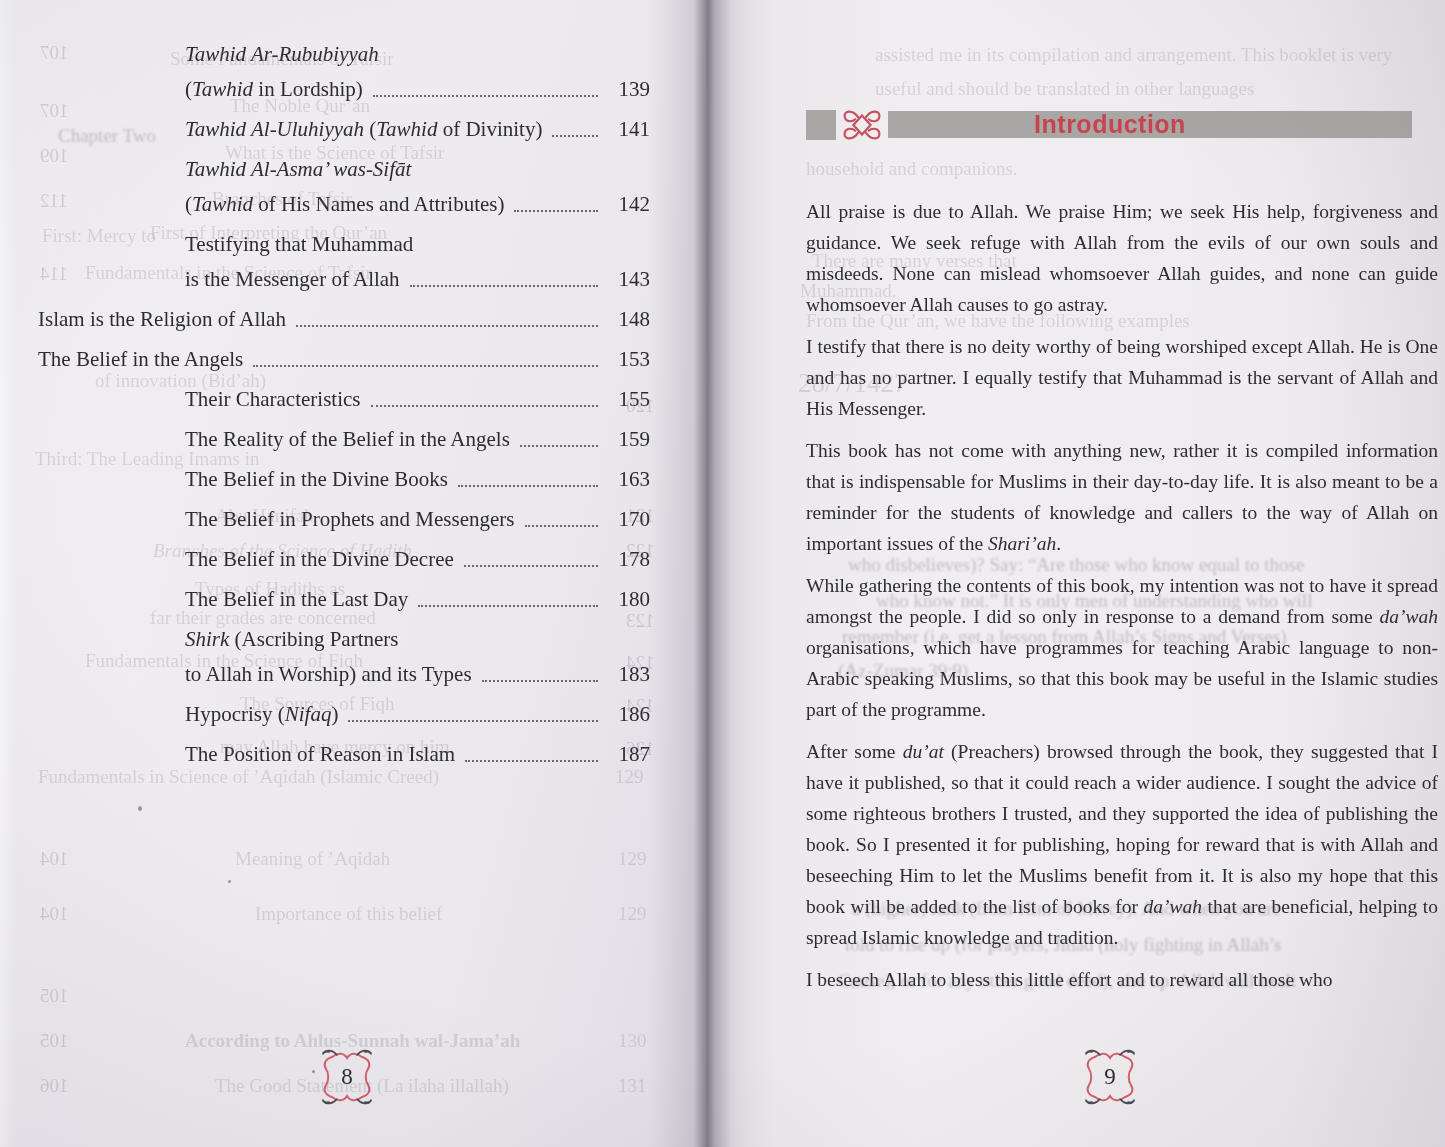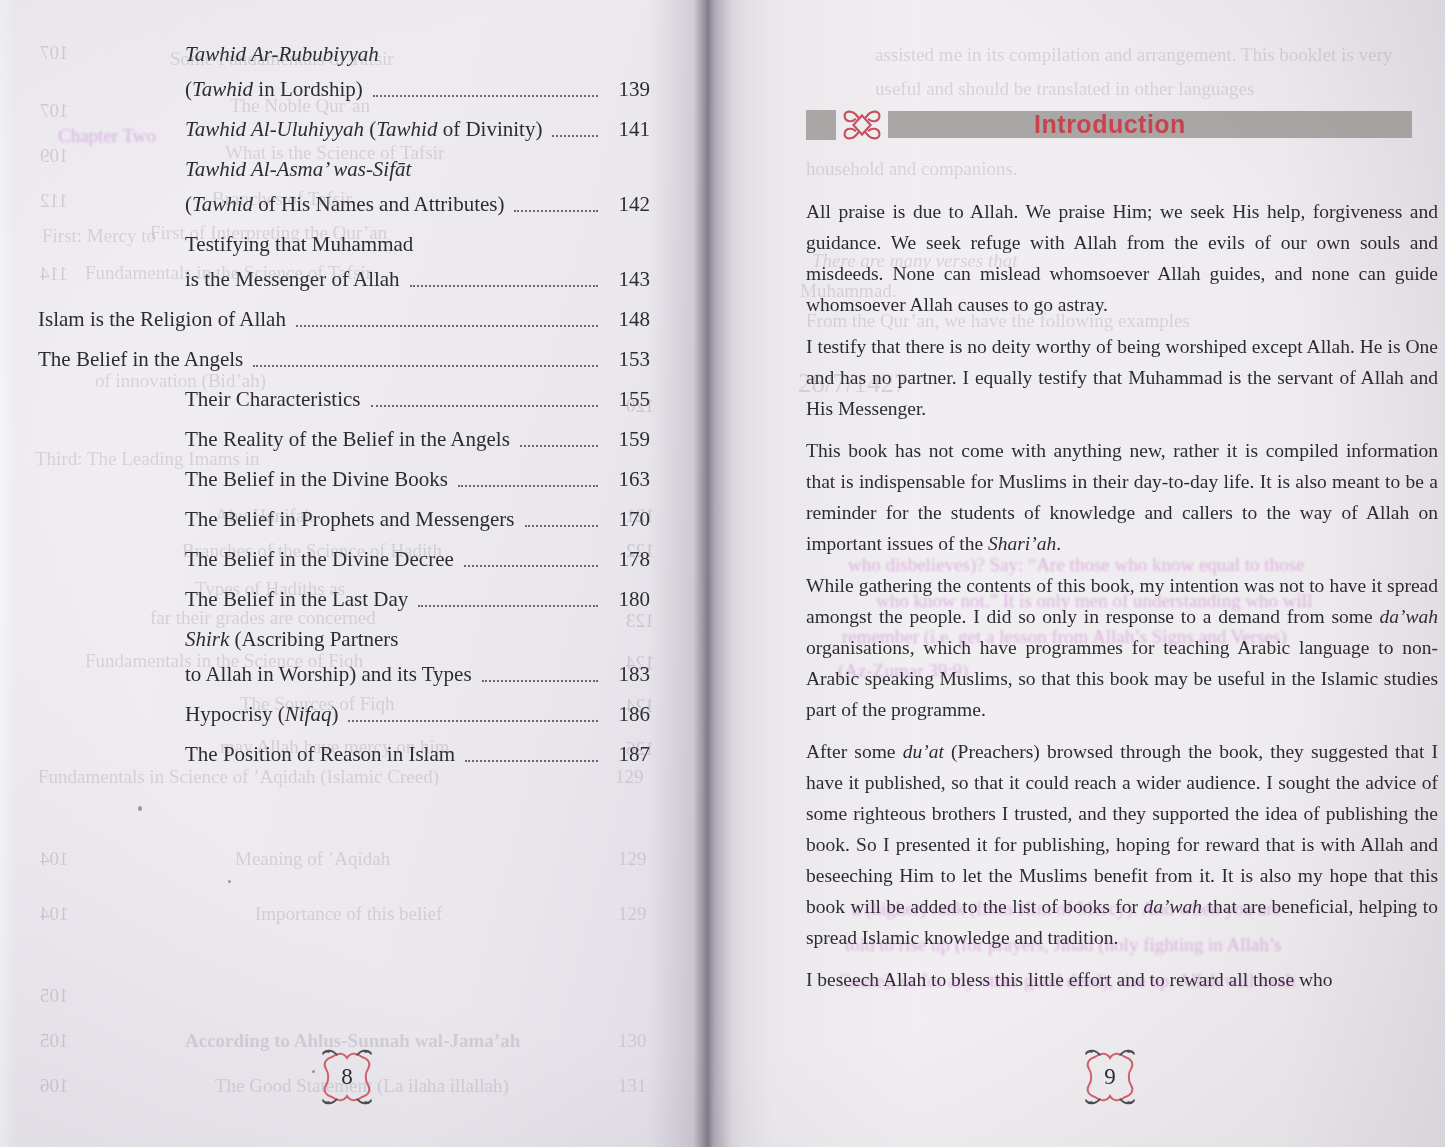--- a/index.html
+++ b/index.html
@@ -42,21 +42,21 @@
   .badge svg{position:absolute;inset:0;}
   .badge .num{position:absolute;inset:0;display:flex;align-items:center;justify-content:center;
     font-size:23px;color:#2a2a30;padding-bottom:1px;}
   .badge-left{left:315px;top:1048px;}
   .badge-right{left:1078px;top:1048px;}
 
   
   .ghost{position:absolute;color:#6e6478;opacity:.20;filter:blur(.7px);
     font-size:19px;white-space:nowrap;}
   .ghost.mirror{transform:scaleX(-1);opacity:.24;}
-  .ghost.red{color:#a21caf;opacity:.28;filter:blur(.8px);}
+  .ghost.red{color:#404040;opacity:.28;filter:blur(.8px);}
 
   .speck{position:absolute;background:#76717c;border-radius:50%;opacity:.7;}
 </style>
 </head>
 <body>
 
 <div class="spread">
   <div class="page-left"></div>
   <div class="page-right"></div>
   <div class="edge-left"></div>
@@ -215,21 +215,21 @@
     <div class="ghost" style="left: 230px; top: 95px;">The Noble Qur’an</div>
     <div class="ghost red" style="left: 58px; top: 125px;">Chapter Two</div>
     <div class="ghost" style="left: 225px; top: 142px;">What is the Science of Tafsir</div>
     <div class="ghost" style="left: 200px; top: 188px; margin-left: 12px;">Branches of Tafsir</div>
     <div class="ghost" style="left: 42px; top: 225px;">First: Mercy to</div>
     <div class="ghost" style="left: 150px; top: 222px;">First of Interpreting the Qur’an</div>
     <div class="ghost" style="left: 85px; top: 262px;">Fundamentals in the Science of Tafsir</div>
     <div class="ghost" style="left: 95px; top: 370px;">of innovation (Bid’ah)</div>
     <div class="ghost" style="left: 35px; top: 448px;">Third: The Leading Imams in</div>
     <div class="ghost" style="left: 215px; top: 505px;">Abu Hanifah</div>
-    <div class="ghost" style="left: 182px; top: 540px;">Branches of the Science of Hadith</div>
+    <div class="ghost" style="left: 153px; top: 540px; font-style: italic;">Branches of the Science of Hadith</div>
     <div class="ghost" style="left: 195px; top: 578px;">Types of Hadiths as</div>
     <div class="ghost" style="left: 150px; top: 607px;">far their grades are concerned</div>
     <div class="ghost" style="left: 85px; top: 650px;">Fundamentals in the Science of Fiqh</div>
     <div class="ghost" style="left: 240px; top: 693px;">The Sources of Fiqh</div>
     <div class="ghost" style="left: 220px; top: 736px;">may Allah have mercy on him</div>
     <div class="ghost" style="left: 38px; top: 766px;">Fundamentals in Science of ’Aqidah (Islamic Creed)</div>
     <div class="ghost" style="left: 615px; top: 766px;">129</div>
     <div class="ghost" style="left: 235px; top: 848px;">Meaning of ’Aqidah</div>
     <div class="ghost" style="left: 618px; top: 848px;">129</div>
     <div class="ghost" style="left: 255px; top: 903px;">Importance of this belief</div>
@@ -246,21 +246,21 @@
     <div class="ghost mirror" style="left: 626px; top: 395px;">120</div>
     <div class="ghost mirror" style="left: 626px; top: 505px;">121</div>
     <div class="ghost mirror" style="left: 626px; top: 540px;">122</div>
     <div class="ghost mirror" style="left: 626px; top: 610px;">123</div>
     <div class="ghost mirror" style="left: 626px; top: 652px;">124</div>
     <div class="ghost mirror" style="left: 626px; top: 695px;">124</div>
     <div class="ghost mirror" style="left: 626px; top: 738px;">126</div>
     <div class="ghost" style="left: 875px; top: 44px;">assisted me in its compilation and arrangement. This booklet is very</div>
     <div class="ghost" style="left: 875px; top: 78px;">useful and should be translated in other languages</div>
     <div class="ghost" style="left: 806px; top: 158px;">household and companions.</div>
-    <div class="ghost" style="left: 812px; top: 250px; font-style: italic;">There are many verses that</div>
+    <div class="ghost" style="left: 812px; top: 250px;">There are many verses that</div>
     <div class="ghost" style="left: 800px; top: 280px;">Muhammad.</div>
     <div class="ghost" style="left: 806px; top: 310px;">From the Qur’an, we have the following examples</div>
     <div class="ghost" style="left: 798px; top: 368px; font-size: 27px;">28/7/1427</div>
     <div class="ghost red" style="left: 848px; top: 554px; text-align: right;">who disbelieves)? Say: “Are those who know equal to those</div>
     <div class="ghost red" style="left: 876px; top: 590px;">who know not.” It is only men of understanding who will</div>
     <div class="ghost red" style="left: 842px; top: 626px;">remember (i.e. get a lesson from Allah’s Signs and Verses)</div>
     <div class="ghost red" style="left: 838px; top: 660px;">(Az-Zumar 39:9)</div>
     <div class="ghost red" style="left: 852px; top: 898px;">a (higher) rank (from Him of Mercy). And when you are</div>
     <div class="ghost red" style="left: 845px; top: 934px;">told to rise up (for prayers, Jihad (holy fighting in Allah’s</div>
     <div class="ghost red" style="left: 838px; top: 970px;">Cause), or for any other good deed), rise up. Allah will exalt</div>

